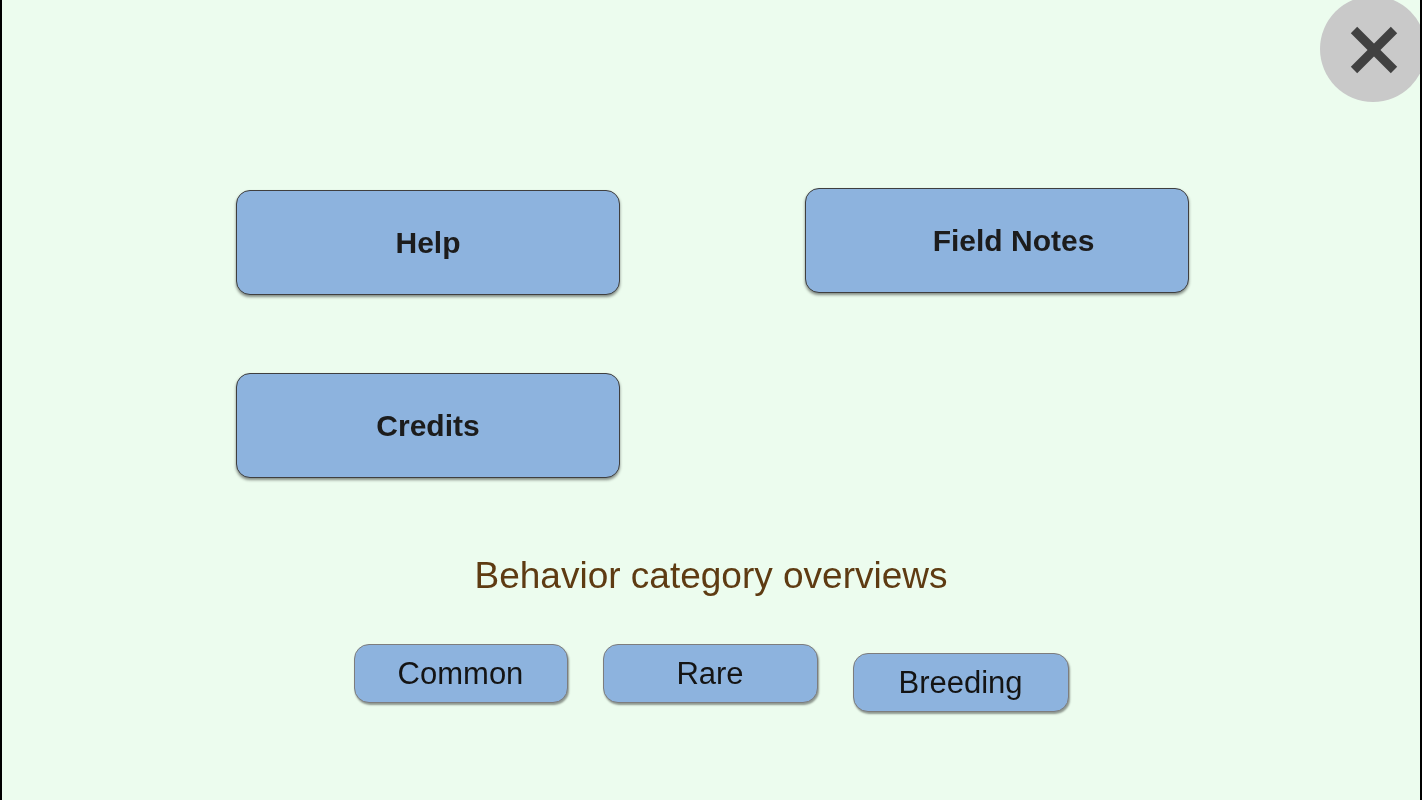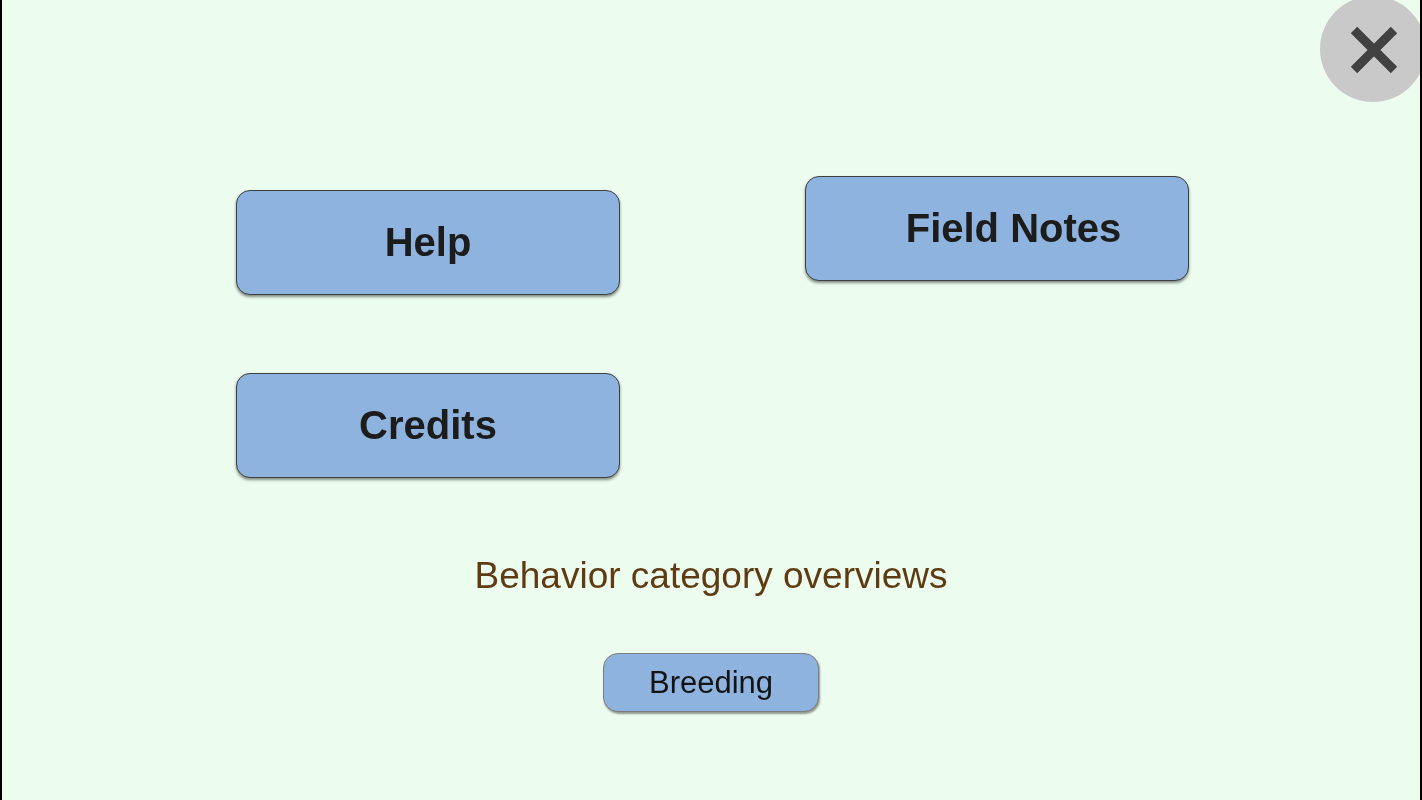--- a/index.html
+++ b/index.html
@@ -21,28 +21,28 @@
     position: absolute;
     width: 384px;
     height: 105px;
     background: #8db3de;
     border: 1px solid #3f3f3f;
     border-radius: 14px;
     box-shadow: 0 2px 3px rgba(0,0,0,0.45);
     display: flex;
     align-items: center;
     justify-content: center;
-    font-size: 40px;
+    font-size: 30px;
     font-weight: bold;
     color: #1c1c1c;
     cursor: pointer;
     box-sizing: border-box;
   }
   .btn-help           { left: 234px; top: 190px; }
-  .btn-field-notes    { left: 803px; top: 176px; padding-left: 33px; }
+  .btn-field-notes    { left: 803px; top: 188px; padding-left: 33px; }
   .btn-credits        { left: 234px; top: 373px; }
   .btn-further-reading{ left: 803px; top: 373px; }
 
   .section-heading {
     position: absolute;
     left: 0;
     right: 0;
     top: 555px;
     text-align: center;
     font-size: 37px;
@@ -113,18 +113,24 @@
   </div>
 
   <div class="btn-big btn-credits">
     <span>Credits</span>
   </div>
 
 
   <div class="section-heading">Behavior category overviews</div>
 
   <div class="small-row">
+    <div class="btn-small btn-common">
+      <span>Common</span>
+    </div>
+    <div class="btn-small btn-rare">
+      <span>Rare</span>
+    </div>
     <div class="btn-small btn-breeding">
       <span>Breeding</span>
     </div>
   </div>
 
 </div>
 
 </body></html>

